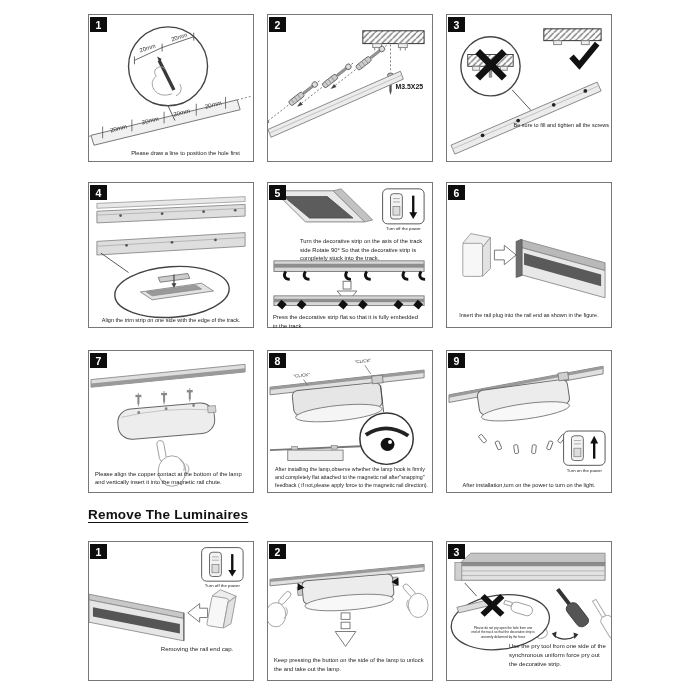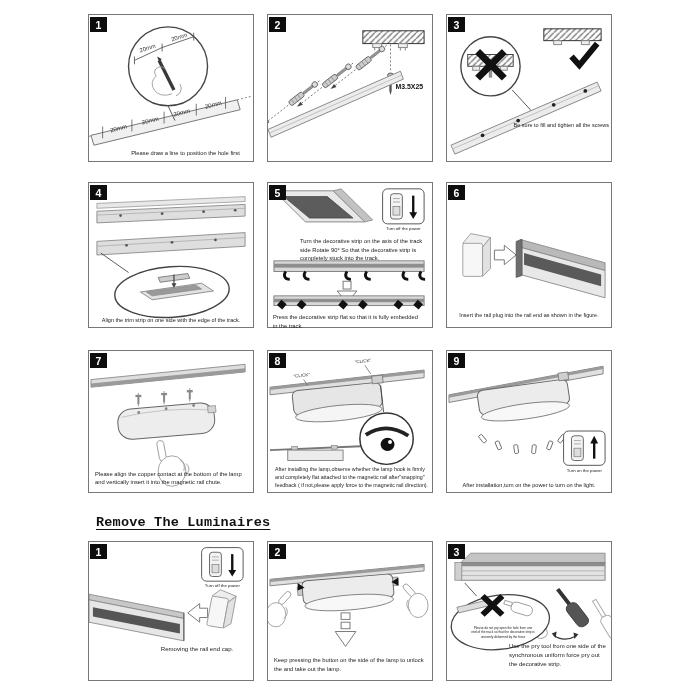--- a/index.html
+++ b/index.html
@@ -393,21 +393,21 @@
           <line x1="31" y1="29" x2="31" y2="12" stroke="#111" stroke-width="2.4"></line>
           <polygon points="27,13 35,13 31,5" fill="#111"></polygon>
         </g>
         <text x="21" y="42.5" font-size="4.4" text-anchor="middle" fill="#222">Turn on the power</text>
       </g>
     </g>
   </svg>
   <div class="cap nw" style="left:2px;right:2px;bottom:3px;text-align:center;font-size:5.6px;">After installation,turn on the power to turn on the light.</div>
 </section>
 
-<h2 class="heading" style="margin:8px;font-family:Liberation Mono, monospace;">Remove The Luminaires</h2>
+<h2 class="heading" style="margin:0;">Remove The Luminaires</h2>
 
 <section class="panel c1 r4">
   <div class="badge">1</div>
   <svg class="art" viewBox="0 0 166 148" preserveAspectRatio="none">
     <g>
       <g transform="translate(114,6)">
         <rect x="0" y="0" width="42" height="36" rx="5" fill="#fff" stroke="#555" stroke-width="1"></rect>
         <g>
           <rect x="8" y="5" width="12" height="26" rx="3" fill="#f3f3f3" stroke="#555" stroke-width="0.9"></rect>
           <line x1="10.5" y1="10" x2="17.5" y2="10" stroke="#999" stroke-width="0.8"></line>

